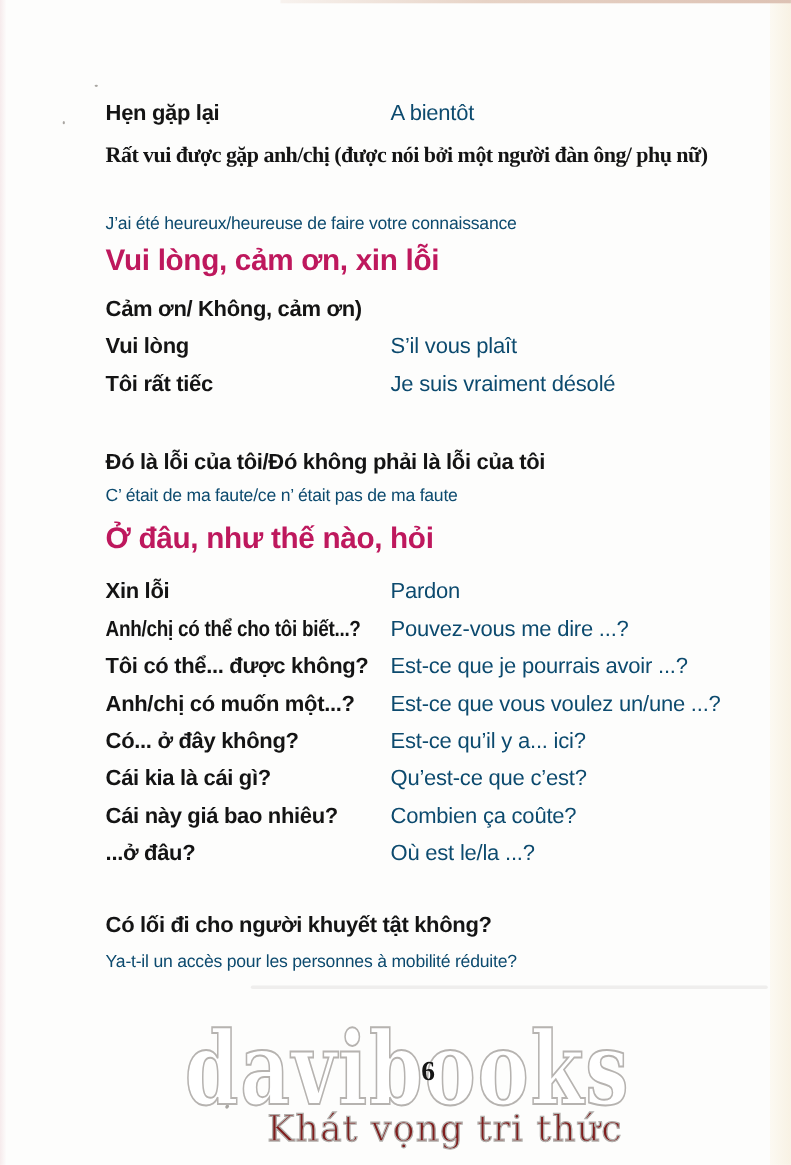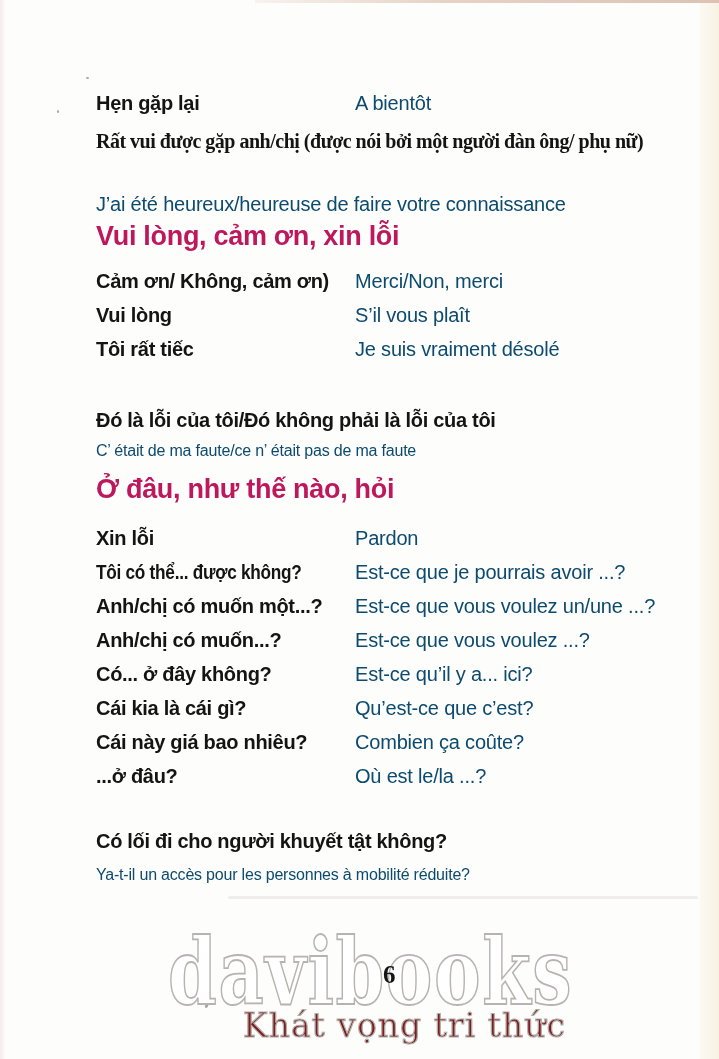--- a/index.html
+++ b/index.html
@@ -38,21 +38,21 @@
 
   .intro-row { left:96px; top:90px; width:568px; display:flex;align-items:center; }
   .intro-row .cell-vi { width:259px; flex:none; }
   .intro-row .cell-fr { flex:1; }
 
   .para-vi {
     left:96px; top:126px; width:572px;
     font-size:20px; line-height:30px; text-align:justify;
     letter-spacing:-0.5px; white-space:normal;font-family:Liberation Serif, serif;
   }
-  .para-fr { left:96px; top:191px; width:600px; font-size:20px; line-height:26px; white-space:nowrap; }
+  .para-fr { left:96px; top:191px; width:600px; font-size:16px; line-height:26px; white-space:nowrap; }
 
   .heading {
     left:96px; font-size:27px; line-height:32px; font-weight:700;
     color:#be185d; letter-spacing:-0.3px; white-space:nowrap;
   }
   .h1 { top:220px; }
   .h2 { top:473px; }
 
   .table { left:96px; width:580px; }
   .t1 { top:268px; }
@@ -109,21 +109,20 @@
   </div>
 
   <div class="abs para-vi vi">Rất vui được gặp anh/chị (được nói bởi một người đàn ông/ phụ nữ)</div>
   <div class="abs para-fr fr">J’ai été heureux/heureuse de faire votre connaissance</div>
 
   <div class="abs heading h1">Vui lòng, cảm ơn, xin lỗi</div>
 
   <div class="abs table t1">
     <div class="row">
       <span class="cell-vi vi">Cảm ơn/ Không, cảm ơn)</span>
-      <span class="cell-fr fr">Merci/Non, merci</span>
     </div>
     <div class="row">
       <span class="cell-vi vi">Vui lòng</span>
       <span class="cell-fr fr">S’il vous plaît</span>
     </div>
     <div class="row">
       <span class="cell-vi vi">Tôi rất tiếc</span>
       <span class="cell-fr fr">Je suis vraiment désolé</span>
     </div>
   </div>
@@ -132,30 +131,30 @@
   <div class="abs long-fr fr lf1">C’ était de ma faute/ce n’ était pas de ma faute</div>
 
   <div class="abs heading h2">Ở đâu, như thế nào, hỏi</div>
 
   <div class="abs table t2">
     <div class="row">
       <span class="cell-vi vi">Xin lỗi</span>
       <span class="cell-fr fr">Pardon</span>
     </div>
     <div class="row">
+      <span class="cell-vi vi">Anh/chị có thể cho tôi biết...?</span>
+      <span class="cell-fr fr">Pouvez-vous me dire ...?</span>
+    </div>
+    <div class="row">
       <span class="cell-vi vi">Tôi có thể... được không?</span>
       <span class="cell-fr fr">Est-ce que je pourrais avoir ...?</span>
     </div>
     <div class="row">
       <span class="cell-vi vi">Anh/chị có muốn một...?</span>
       <span class="cell-fr fr">Est-ce que vous voulez un/une ...?</span>
-    </div>
-    <div class="row">
-      <span class="cell-vi vi">Anh/chị có muốn...?</span>
-      <span class="cell-fr fr">Est-ce que vous voulez ...?</span>
     </div>
     <div class="row">
       <span class="cell-vi vi">Có... ở đây không?</span>
       <span class="cell-fr fr">Est-ce qu’il y a... ici?</span>
     </div>
     <div class="row">
       <span class="cell-vi vi">Cái kia là cái gì?</span>
       <span class="cell-fr fr">Qu’est-ce que c’est?</span>
     </div>
     <div class="row">

